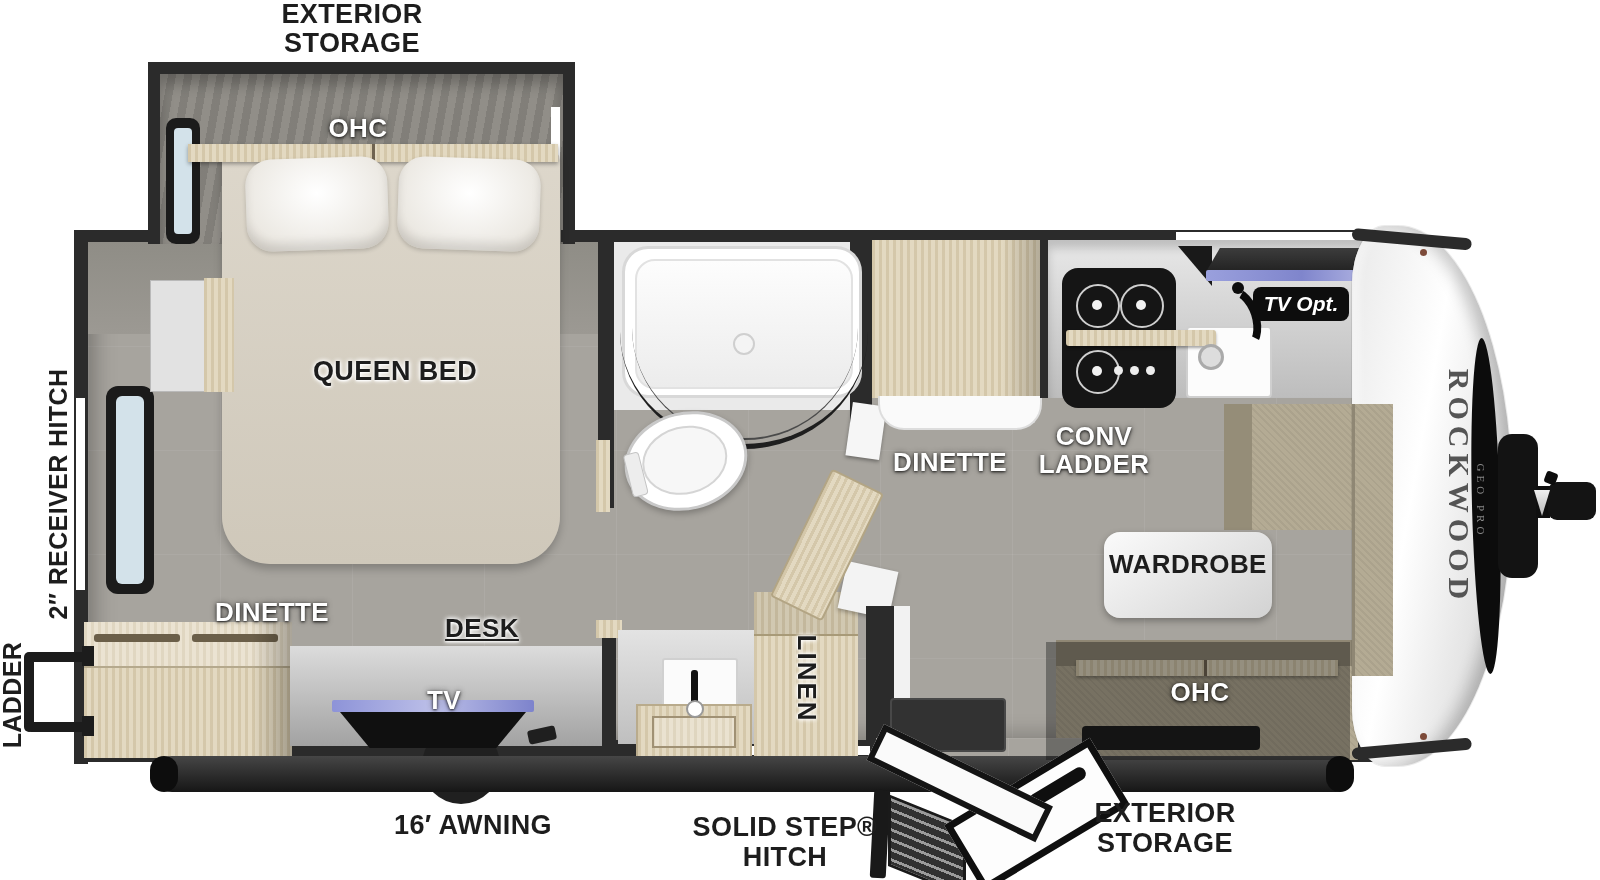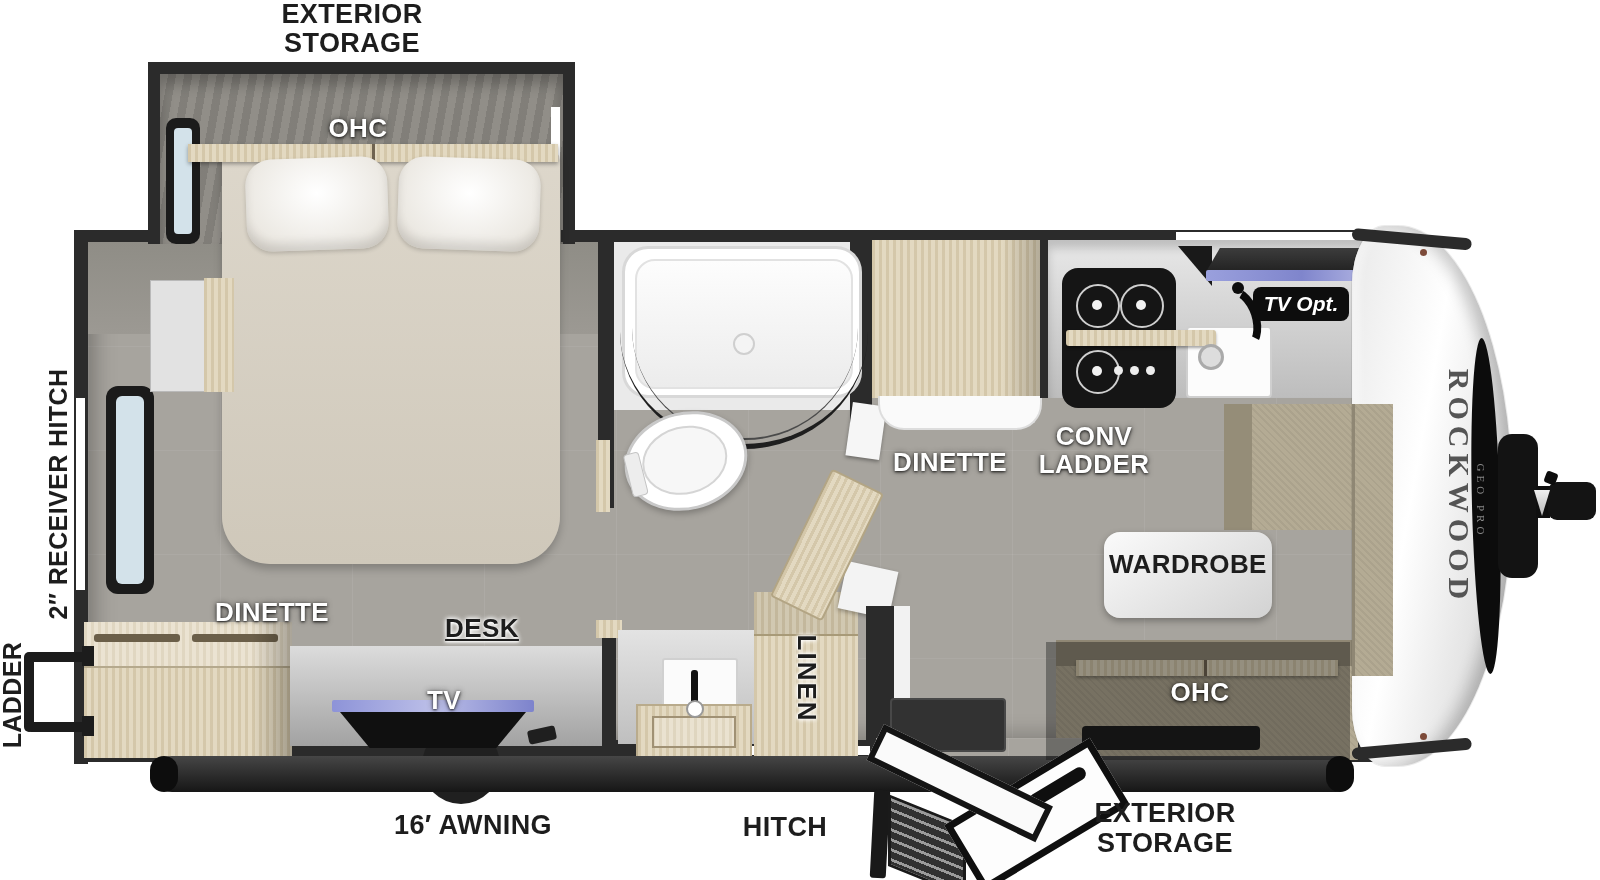--- a/index.html
+++ b/index.html
@@ -205,20 +205,21 @@
   <div class="abs" style="left:82px;top:716px;width:12px;height:20px;background:#1c1c1c;z-index:3;"></div>
 
   <div class="lbl f27" style="left:242px;top:0;width:220px;line-height:29px;">
     <div>EXTERIOR</div>
     <div>STORAGE</div>
   </div>
 
   <div class="lbl f26 wlbl" style="left:308px;top:114px;width:100px;">OHC</div>
 
   <div class="lbl f27 glow" style="left:295px;top:356px;width:200px;line-height:30px;">
+    <div>QUEEN BED</div>
   </div>
 
   <div class="lbl f26 wlbl" style="left:162px;top:598px;width:220px;">DINETTE</div>
   <div class="lbl f26 glow" style="left:432px;top:614px;width:100px;text-decoration:underline;">DESK</div>
   <div class="lbl f26 wlbl" style="left:414px;top:686px;width:60px;">TV</div>
 
   <div class="lbl f26 glow rot90" style="left:726px;top:664px;width:160px;letter-spacing:2px;">LINEN</div>
 
   <div class="lbl f26 wlbl" style="left:890px;top:448px;width:120px;">DINETTE</div>
 
@@ -228,20 +229,21 @@
   </div>
 
   <div class="abs" style="left:1253px;top:287px;width:96px;height:34px;background:#0d0d0d;border-radius:8px;z-index:6;color:#fff;font-style:italic;font-weight:700;font-size:21px;line-height:34px;text-align:center;font-family:'Liberation Sans',sans-serif;">TV Opt.</div>
 
   <div class="lbl f26" style="left:1104px;top:550px;width:168px;">WARDROBE</div>
   <div class="lbl f26 wlbl" style="left:1160px;top:678px;width:80px;">OHC</div>
 
   <div class="lbl f27" style="left:363px;top:810px;width:220px;">16′ AWNING</div>
 
   <div class="lbl f27" style="left:660px;top:812px;width:250px;line-height:30px;">
+    <div>SOLID STEP®</div>
     <div>HITCH</div>
   </div>
 
   <div class="lbl f27" style="left:1055px;top:798px;width:220px;line-height:30px;">
     <div>EXTERIOR</div>
     <div>STORAGE</div>
   </div>
 
   <div class="lbl f25 rotm90" style="left:-77px;top:480px;width:270px;height:28px;">2″ RECEIVER HITCH</div>
   <div class="lbl f25 rotm90" style="left:-63px;top:681px;width:150px;height:28px;">LADDER</div>

